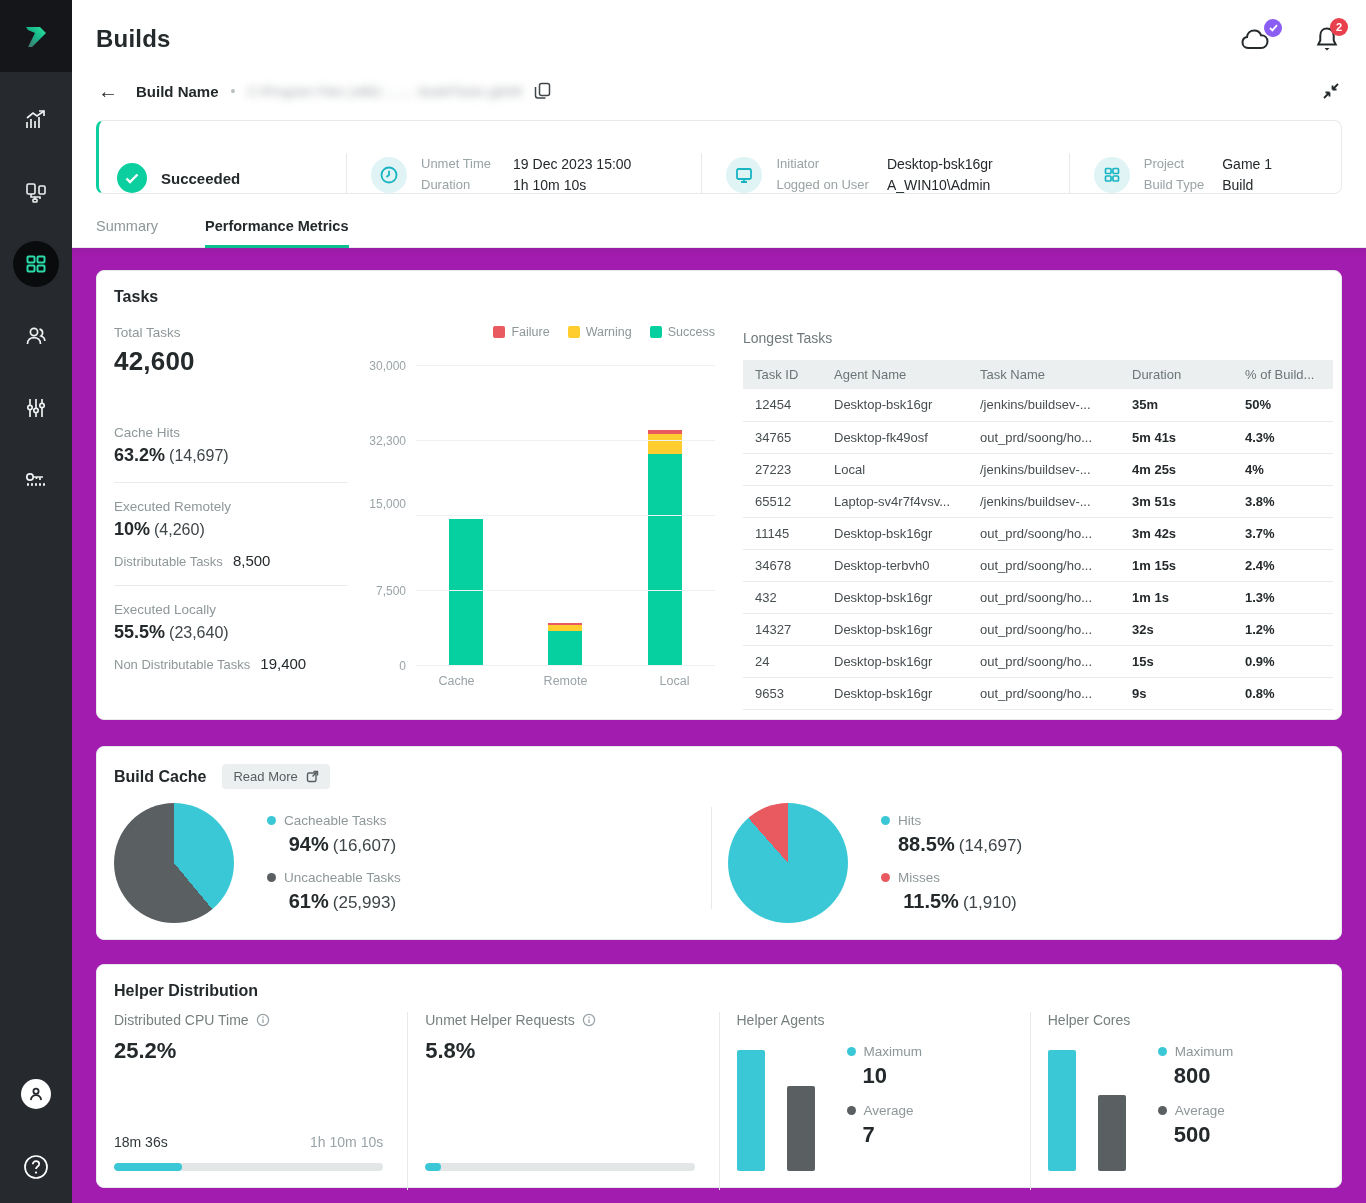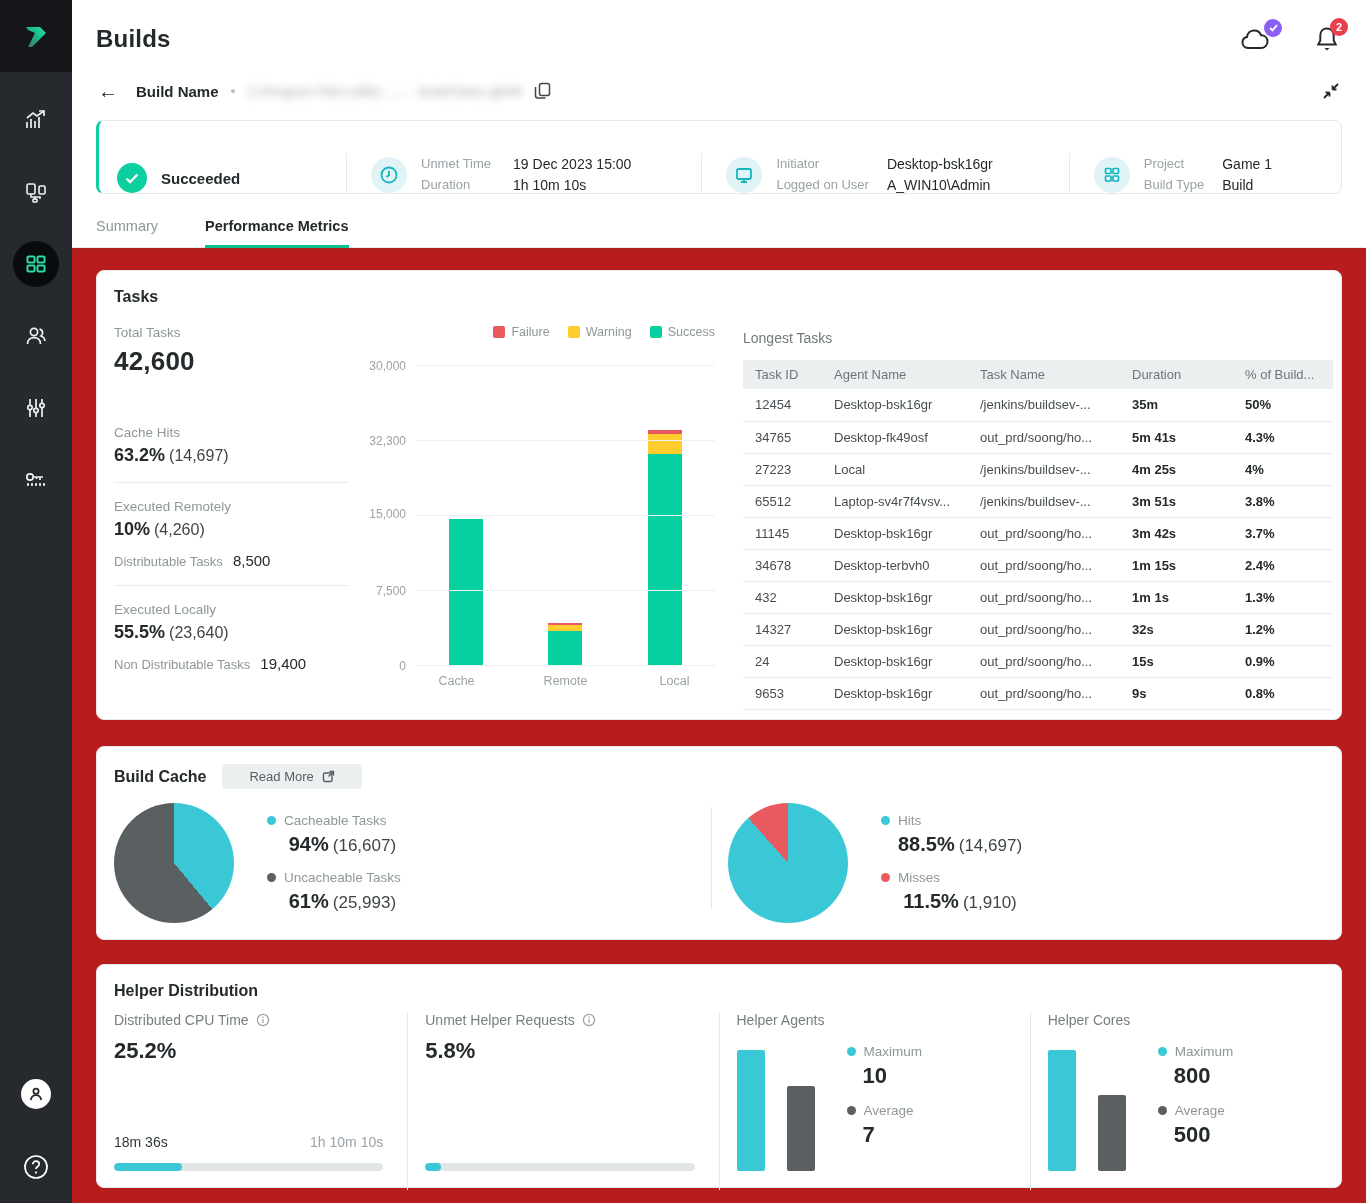--- a/index.html
+++ b/index.html
@@ -49,21 +49,21 @@
   .field-value { font-size:14px; color:#24292c; white-space:nowrap; }
   .field-group.g1 .field-rows { column-gap:22px; }
 
   
   .tabs-row { display:flex; gap:47px; padding:0 24px; margin-top:14px; border-bottom:1px solid #e9eced; }
   .tab { font-size:14.5px; color:#8e9799; padding:10px 0 13px 0; cursor:pointer; position:relative; }
   .tab.active { color:#24292c; font-weight:700; }
   .tab.active::after { content:""; position:absolute; left:0; right:0; bottom:-1px; height:3px; background:#0bbf90; }
 
   
-  .content { flex:1; background:#b91c1c; padding:22px 24px 0 24px; box-shadow:inset 0 9px 9px -9px rgba(40,50,55,.18); overflow:hidden; }
+  .content { flex:1; background:#a21caf; padding:22px 24px 0 24px; box-shadow:inset 0 9px 9px -9px rgba(40,50,55,.18); overflow:hidden; }
   .card { background:#fff; border:1px solid #e7eaeb; border-radius:8px; }
   .card-title { font-size:16px; font-weight:700; }
 
   
   .tasks-card { height:450px; padding:17px 16px 0 17px; display:flex; }
   .tasks-left { width:256px; flex:0 0 256px; }
   .stat-label { font-size:13.5px; color:#8e9799; }
   .stat-big { font-size:26px; font-weight:700; margin-top:6px; letter-spacing:.2px; }
   .stat-line { margin-top:5px; font-size:18px; font-weight:700; }
   .stat-line .paren { font-size:16px; font-weight:400; color:#3f4649; margin-left:4px; }
@@ -90,21 +90,21 @@
   .longest-title { font-size:14px; color:#6f797c; margin-bottom:14px; }
   table.lt { width:100%; border-collapse:collapse; table-layout:fixed; }
   table.lt th { background:#eceff0; font-weight:400; font-size:13px; color:#6b7578; text-align:left; height:29px; padding:0 4px 0 12px; white-space:nowrap; overflow:hidden; text-overflow:ellipsis; }
   table.lt td { font-size:13px; color:#474e51; height:32px; padding:0 4px 0 12px; border-bottom:1px solid #e9eced; white-space:nowrap; overflow:hidden; text-overflow:ellipsis; }
   table.lt td.strong { color:#24292c; font-weight:700; }
   .c1{width:79px;} .c2{width:146px;} .c3{width:152px;} .c4{width:113px;} .c5{width:100px;}
 
   
   .cache-card { margin-top:26px; height:194px; padding:17px 16px 0 17px;text-align:center; }
   .cache-head { display:flex; align-items:center; gap:16px; }
-  .readmore-chip { display:flex; align-items:center; gap:8px; background:#eceff0; border-radius:4px; padding:5px 27px; font-size:13px; color:#565e61; cursor:pointer; }
+  .readmore-chip { display:flex; align-items:center; gap:8px; background:#eceff0; border-radius:4px; padding:5px 11px; font-size:13px; color:#565e61; cursor:pointer; }
   .cache-body { display:flex; margin-top:14px; }
   .cache-half { flex:1; display:flex; align-items:center; }
   .cache-div { width:1px; background:#e7eaeb; margin:4px 0 14px 0; }
   .pie { width:120px; height:120px; border-radius:50%; }
   .pie-stats { margin-left:33px; }
   .dot-label { display:flex; align-items:center; gap:8px; font-size:13.5px; color:#8e9799; }
   .dot { width:9px; height:9px; border-radius:50%; flex:0 0 9px; }
   .pie-val { font-size:20px; font-weight:700; margin:5px 0 14px 17px; }
   .pie-val .paren { font-size:17px; font-weight:400; color:#3f4649; margin-left:4px; }
 
@@ -357,21 +357,21 @@
             </div>
             <div class="legend-item">
               <span class="legend-swatch" style="background: rgb(6, 207, 160);"></span>
               <span>Success</span>
             </div>
           </div>
         <div class="plot-wrap">
           <div class="yaxis">
               <div class="ytick" style="bottom: 0px;">0</div>
               <div class="ytick" style="bottom: 75px;">7,500</div>
-              <div class="ytick" style="bottom: 152px;">15,000</div>
+              <div class="ytick" style="bottom: 162px;">15,000</div>
               <div class="ytick" style="bottom: 225px;">32,300</div>
               <div class="ytick" style="bottom: 300px;">30,000</div>
             </div>
           <div class="plot">
             <div class="bars">
                 <div class="bar-col">
                   <div style="height: 146.97px; background: rgb(6, 207, 160);"></div>
                   <div style="height: 0px; background: rgb(255, 206, 46);"></div>
                   <div style="height: 0px; background: rgb(232, 90, 95);"></div>
                 </div>

